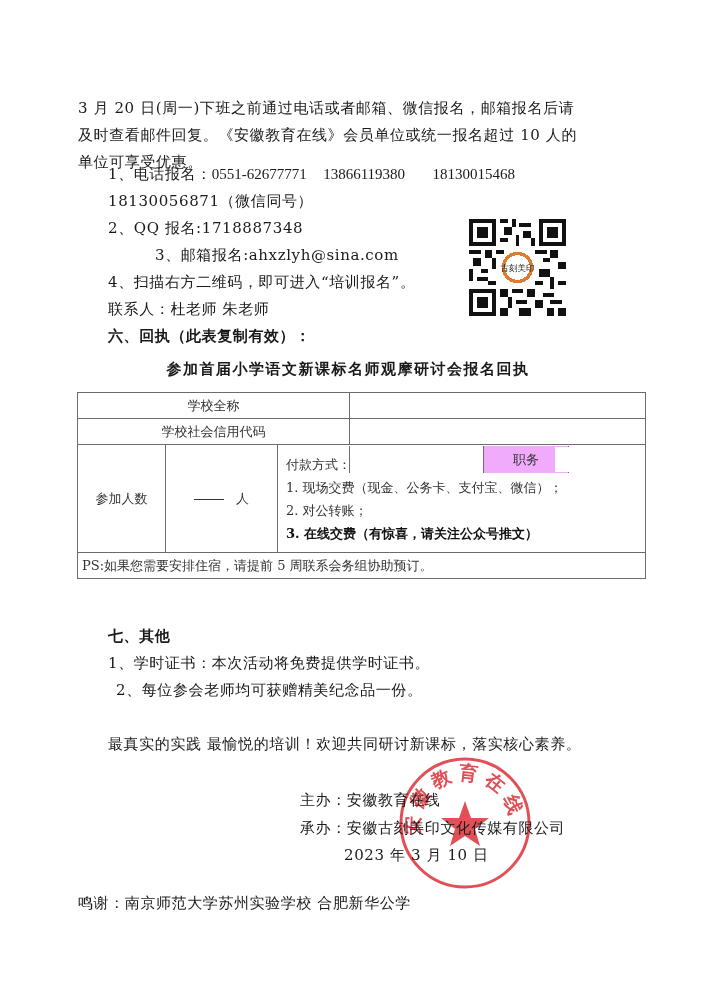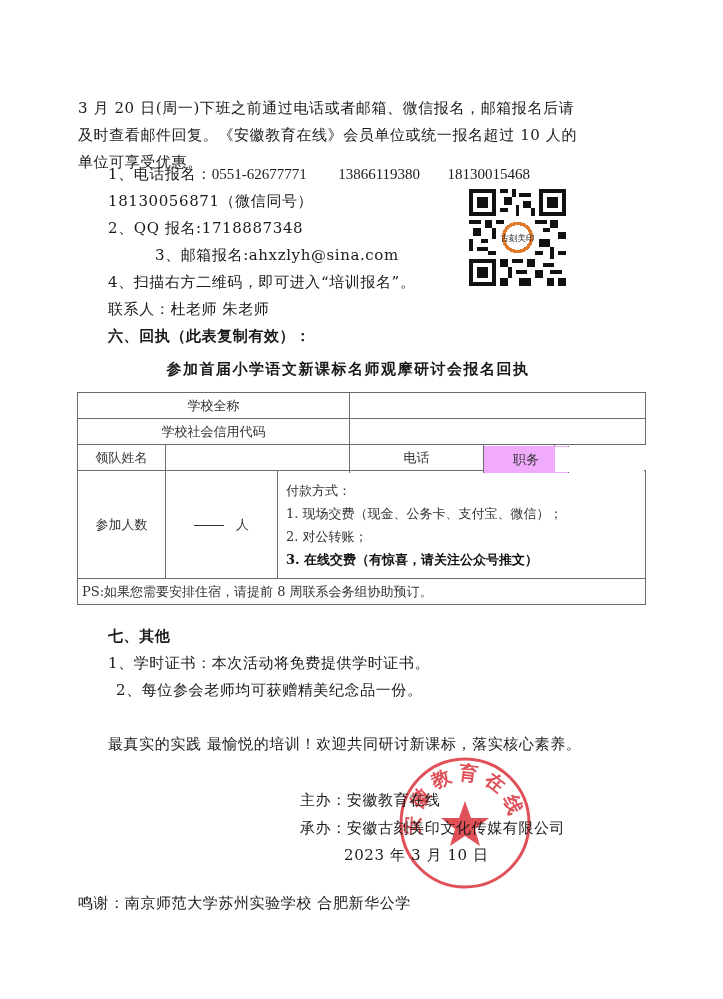--- a/index.html
+++ b/index.html
@@ -7,34 +7,34 @@
          font-family: "DejaVu Serif", "Liberation Serif", serif; color: #1a1a1a; }
   .line { position: absolute; font-size: 15px; line-height: 20px; white-space: nowrap; letter-spacing: 0.6px; }
   .bold { font-weight: bold; }
   .mono { font-family: "Liberation Serif", "DejaVu Serif", serif; letter-spacing: 0; }
   .title { position: absolute; left: 0; width: 696px; top: 360px; text-align: center;
            font-size: 15px; font-weight: bold; letter-spacing: 1.5px; }
   table.receipt { position: absolute; left: 77px; top: 392px; width: 568px; border-collapse: collapse; table-layout: fixed; }
   table.receipt td { border: 1px solid #6b6b6b; font-size: 13px; padding: 0 4px; color: #333; height: 26px; box-sizing: border-box; }
   .center { text-align: center; }
   .paylist div { line-height: 23px; }
-  .qr { position: absolute; left: 469px; top: 189px; width: 97px; height: 97px; }
+  .qr { position: absolute; left: 469px; top: 219px; width: 97px; height: 97px; }
   .seal { position: absolute; left: 397px; top: 755px; width: 136px; height: 136px; }
   .blank { display: inline-block; width: 30px; border-bottom: 1px solid #333; height: 0; vertical-align: middle; margin-right: 12px; }
 </style>
 </head>
 <body>
 
 <div class="line" style="left:78px; top:98px;">3 月 20 日(周一)下班之前通过电话或者邮箱、微信报名，邮箱报名后请</div>
 <div class="line" style="left:78px; top:125px;">及时查看邮件回复。《安徽教育在线》会员单位或统一报名超过 10 人的</div>
 <div class="line" style="left:78px; top:152px;">单位可享受优惠。</div>
 
 <div class="line" style="left:108px; top:164px;">
   <span>1、电话报名：</span><span class="mono">0551-62677771</span>
-  <span class="mono" style="margin-left:26px;">13866119380</span>
+  <span class="mono" style="margin-left:11px;">13866119380</span>
   <span class="mono" style="margin-left:22px;">18130015468</span>
 </div>
 <div class="line" style="left:108px; top:191px;">18130056871（微信同号）</div>
 <div class="line" style="left:108px; top:218px;">2、QQ 报名:1718887348</div>
 <div class="line" style="left:108px; top:245px;margin-left:47px;">3、邮箱报名:ahxzlyh@sina.com</div>
 <div class="line" style="left:108px; top:272px;">4、扫描右方二维码，即可进入“培训报名”。</div>
 <div class="line" style="left:108px; top:299px;">联系人：杜老师 朱老师</div>
 
 <div class="qr">
   <svg width="97" height="97" viewBox="0 0 25 25" shape-rendering="crispEdges">
@@ -108,39 +108,32 @@
   </colgroup>
   <tbody>
       <tr>
     <td colspan="3" class="center">学校全称</td>
     <td colspan="3"></td>
   </tr>
   <tr>
     <td colspan="3" class="center">学校社会信用代码</td>
     <td colspan="3"></td>
   </tr>
-  <tr>
-    <td class="center">领队姓名</td>
-    <td colspan="2"></td>
-
-    <td class="center">电话</td>
-    <td></td>
-  </tr>
   <tr style="height:108px;">
     <td class="center">参加人数</td>
     <td class="center"><span class="blank"></span><span>人</span></td>
     <td colspan="4" class="paylist" style="padding:6px 8px;">
       <div>付款方式：</div>
       <div>1. 现场交费（现金、公务卡、支付宝、微信）；</div>
       <div>2. 对公转账；</div>
       <div class="bold" style="color:#111">3. 在线交费（有惊喜，请关注公众号推文）</div>
     </td>
   </tr>
   <tr>
-    <td colspan="6">PS:如果您需要安排住宿，请提前 8 周联系会务组协助预订。</td>
+    <td colspan="6">PS:如果您需要安排住宿，请提前 5 周联系会务组协助预订。</td>
   </tr>
 </tbody>
   </table>
 
 <div style="position:absolute; left:349px; top:446px; width:134px; height:27px; border-left:1px solid #6b6b6b; box-sizing:border-box;"></div>
 <div style="position:absolute; left:483px; top:446px; width:86px; height:27px; border-left:1px solid #6b6b6b; border-right:1px solid #6b6b6b; box-sizing:border-box; background:#f0abfc; font-size:13px; color:#333; text-align:center; line-height:27px;">职务</div>
 <div style="position:absolute; left:555px; top:447px; width:89px; height:25px; background:#fff;"></div>
 
 <div class="line bold" style="left:108px; top:626px;">七、其他</div>
 <div class="line" style="left:108px; top:653px;">1、学时证书：本次活动将免费提供学时证书。</div>

